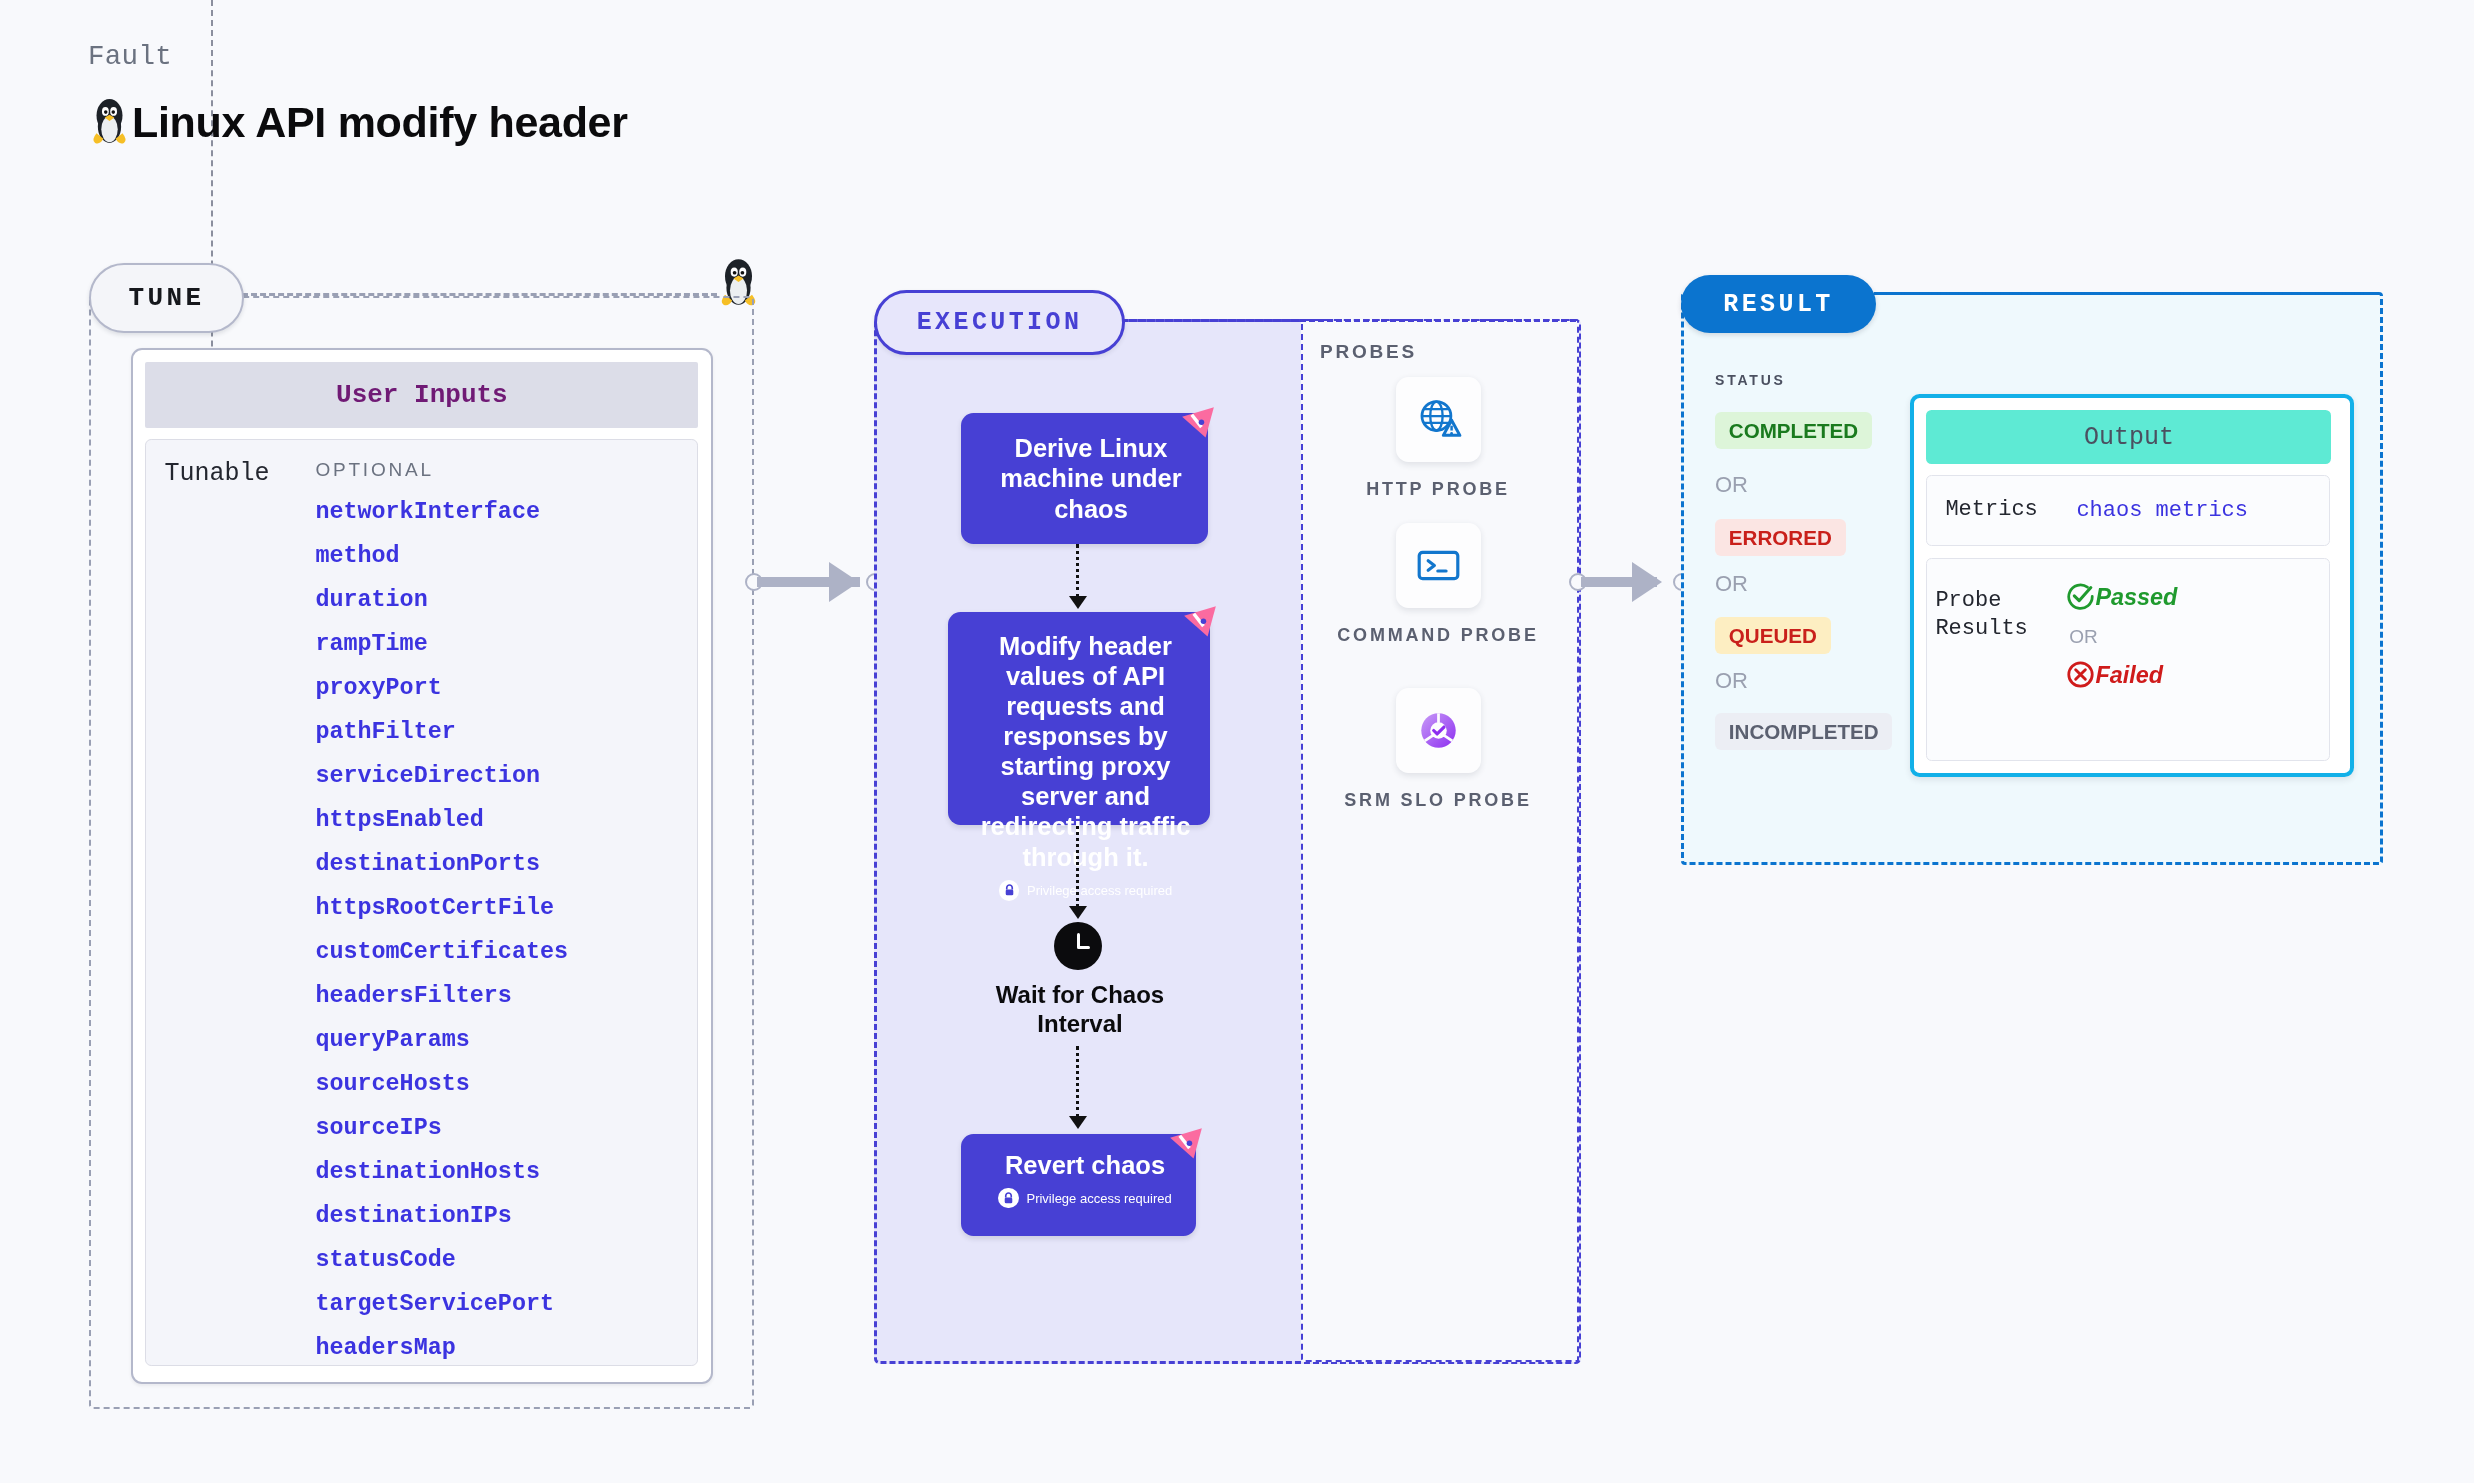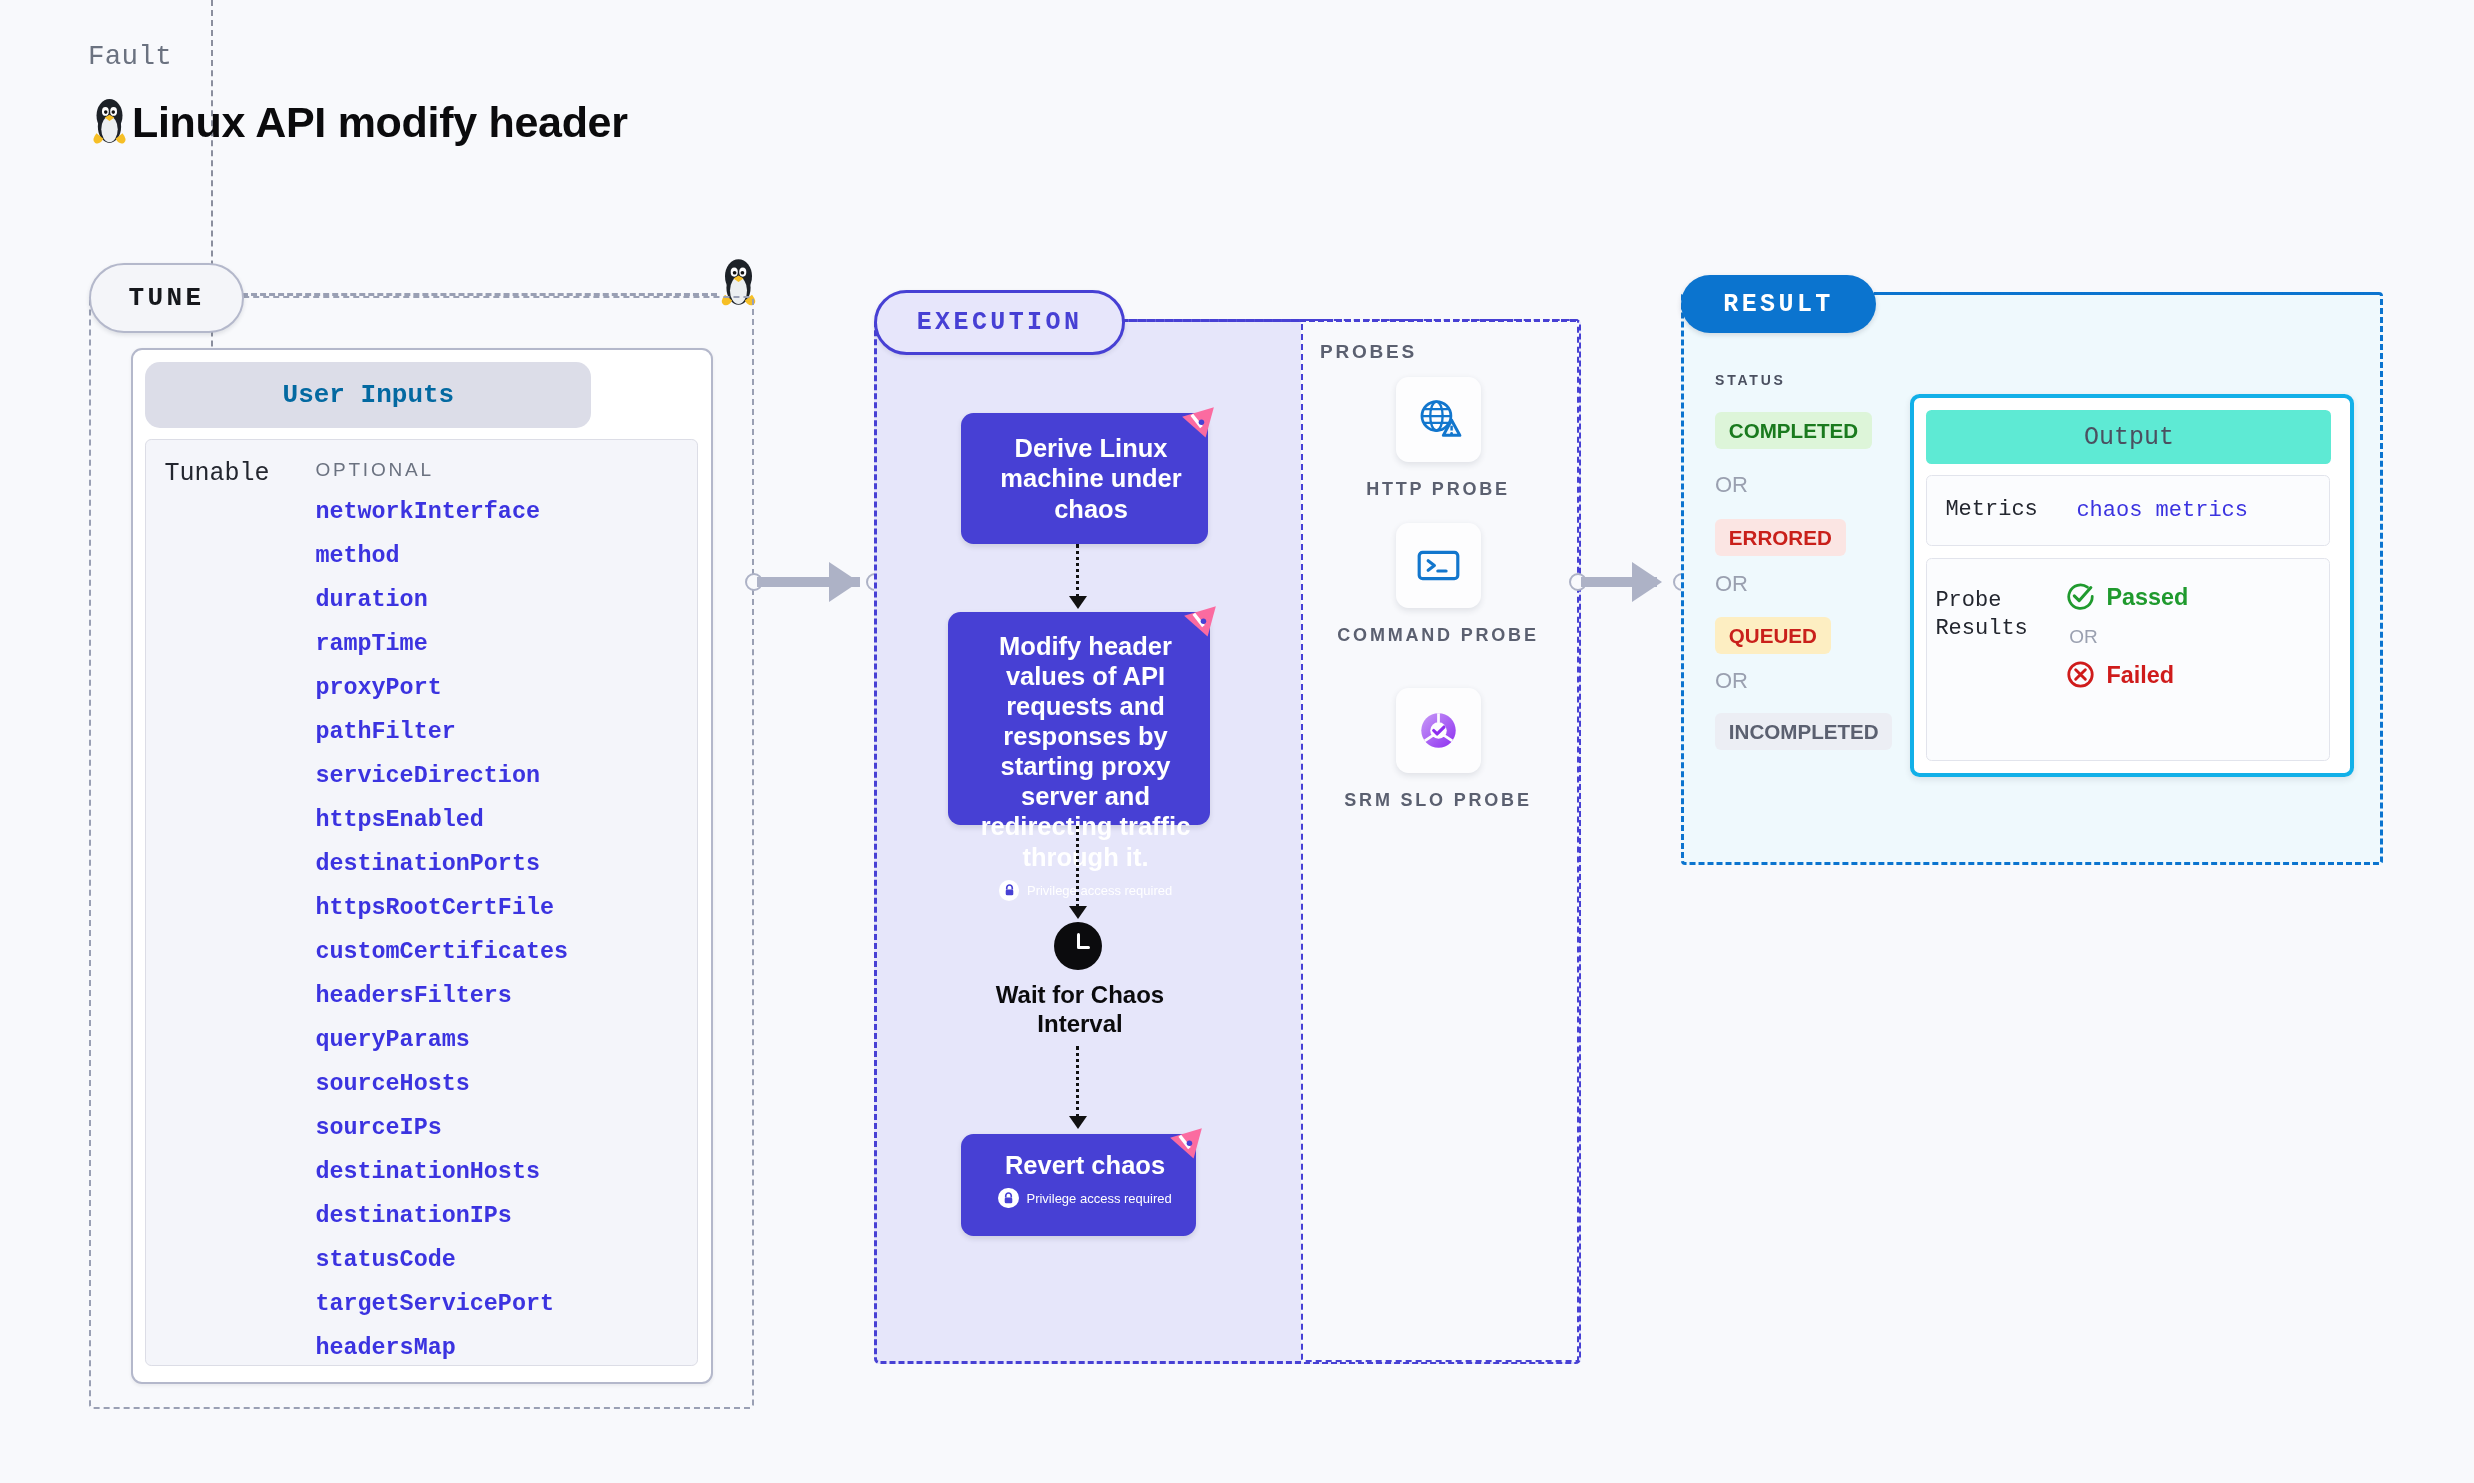--- a/index.html
+++ b/index.html
@@ -43,23 +43,23 @@
     border:2.8px dashed #4740d4;background:#f8f9fc;border-radius:2.8px;}
   #result-frame{left:1681px;top:292px;width:696px;height:567px;
     border:3.4px dashed #0b74cf;background:#eff9fd;border-radius:4.1px;}
   #status-frame{left:1681px;top:292px;width:211px;height:567px;
     border-right:2.1px dashed #8b8f9e;background:#f8f9fc;}
 
   
   #tune-card{position:absolute;left:131px;top:348px;width:578px;height:1032px;
     background:#ffffff;border:2.8px solid #b4b8cb;border-radius:11px;
     box-shadow:0 1.4px 3.4px rgba(40,44,63,.07);}
-  #user-inputs-hdr{position:absolute;left:12.4px;top:12.4px;width:446px;height:66px;
-    background:#dcdde8;border-radius:15px;display:flex;align-items:center;justify-content:center;
-    font-family:"Liberation Mono",monospace;font-size:26px;font-weight:bold;color:#0369a1;}
+  #user-inputs-hdr{position:absolute;left:12.4px;top:12.4px;width:553px;height:66px;
+    background:#dcdde8;border-radius:2px;display:flex;align-items:center;justify-content:center;
+    font-family:"Liberation Mono",monospace;font-size:26px;font-weight:bold;color:#701a75;}
   #tunable-body{position:absolute;left:12.4px;top:89px;width:551px;height:925px;
     background:#f4f5fa;border:1.4px solid #dcdde6;border-radius:6.2px;overflow:hidden;}
   #tunable-label{position:absolute;left:18px;top:19px;
     font-family:"Liberation Mono",monospace;font-size:25px;color:#23262f;}
   #optional-col{position:absolute;left:169px;top:19px;}
   #optional-title{font-size:19px;letter-spacing:2.8px;color:#6b7280;
     font-family:"Liberation Sans",sans-serif;}
   .param{font-family:"Liberation Mono",monospace;font-size:23.4px;font-weight:bold;
     color:#3b33e0;margin-top:18px;white-space:nowrap;}
 
@@ -120,21 +120,21 @@
     box-shadow:0 2.1px 6.2px rgba(40,44,63,.10);}
   #output-hdr{position:absolute;left:12.4px;top:12.4px;width:405px;height:54px;background:#5eead4;
     border-radius:5.5px;display:flex;align-items:center;justify-content:center;
     font-family:"Liberation Mono",monospace;font-size:25px;color:#4b5060;}
   #metrics-row{position:absolute;left:12.4px;top:77px;width:402px;height:69px;background:#fbfcfe;
     border:1.4px solid #e2e4ec;border-radius:5.5px;display:flex;align-items:center;}
   #probe-row{position:absolute;left:12.4px;top:160px;width:402px;height:201px;background:#fbfcfe;
     border:1.4px solid #e2e4ec;border-radius:5.5px;display:flex;}
   .out-key{font-family:"Liberation Mono",monospace;font-size:22px;color:#23262f;line-height:1.3;}
   .out-val-link{font-family:"Liberation Mono",monospace;font-size:22px;color:#3b33e0;}
-  .res-line{display:flex;align-items:center;gap:11px;}
+  .res-line{display:flex;align-items:center;font-style:italic;}
   .res-pass{font-size:23.4px;font-weight:bold;color:#1f9a2e;}
   .res-fail{font-size:23.4px;font-weight:bold;color:#cf1b1b;}
 
   
   .conn{position:absolute;height:9.6px;background:#adb2c6;}
   .conn-dot{position:absolute;width:18px;height:18px;border-radius:50%;background:#f8f9fc;
     border:2.8px solid #adb2c6;box-sizing:border-box;}
   .conn-head{position:absolute;width:0;height:0;border-top:20.6px solid transparent;
     border-bottom:20.6px solid transparent;border-left:30px solid #adb2c6;}
   #tune-dash{position:absolute;left:242px;top:293px;width:475px;border-top:3.4px dashed #9aa0b4;}

